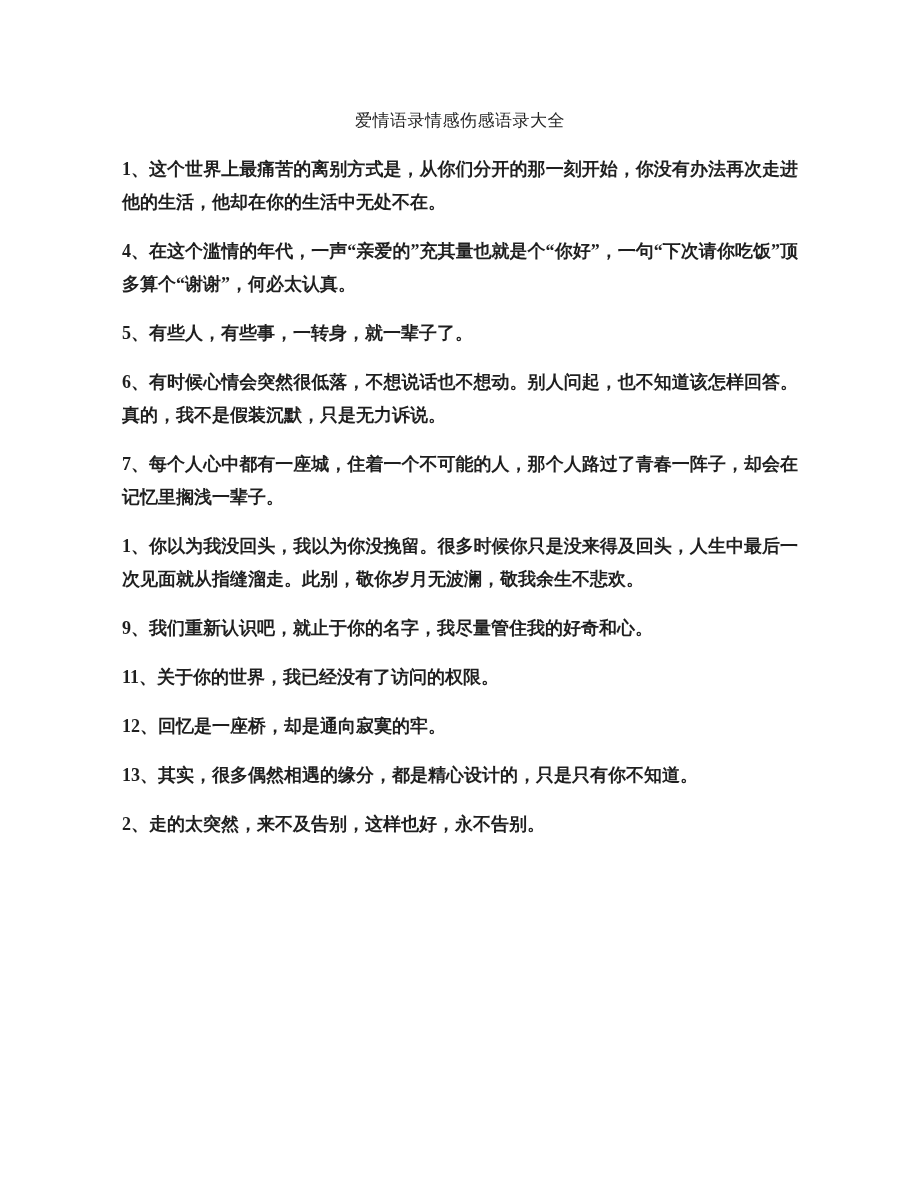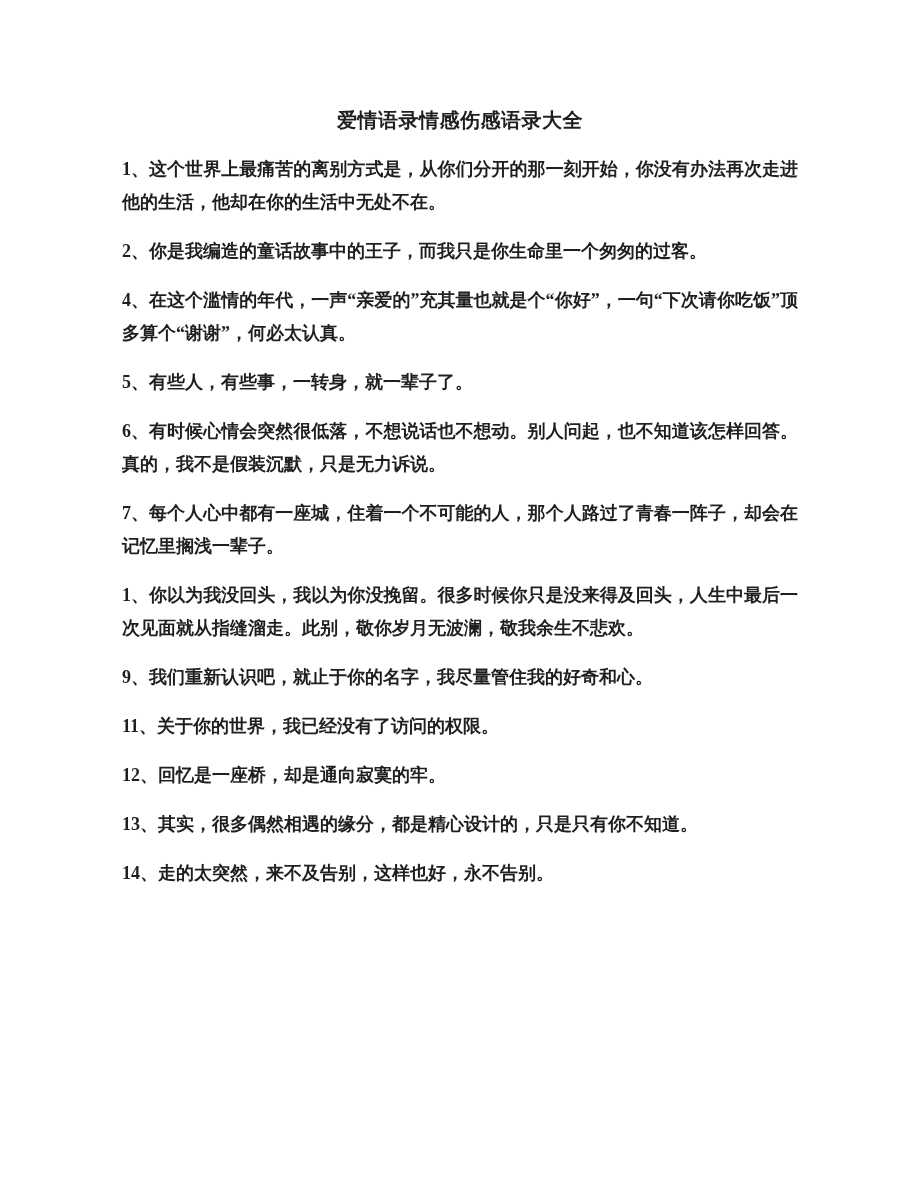--- a/index.html
+++ b/index.html
@@ -16,23 +16,23 @@
   }
   .page {
     box-sizing: border-box;
     width: 920px;
     height: 1191px;
     padding: 104px 122px 0 122px;
     background: #ffffff;
   }
   .doc-title {
     margin: 0 0 16px 0;
-    font-size: 20px;
+    font-size: 17px;
     line-height: 33px;
-    font-weight: bold;
+    font-weight: normal;
     text-align: center;
     letter-spacing: 0.5px;
   }
   .quote {
     margin: 0 0 16px 0;
     font-size: 18px;
     line-height: 33px;
     text-align: justify;
     text-justify: inter-ideograph;
     word-break: break-all;
@@ -40,24 +40,23 @@
     font-weight: bold;
   }
 </style>
 </head>
 <body>
 
 <div class="page">
   <h1 class="doc-title">爱情语录情感伤感语录大全</h1>
 
   <p class="quote">1、这个世界上最痛苦的离别方式是，从你们分开的那一刻开始，你没有办法再次走进他的生活，他却在你的生活中无处不在。</p>
-  <p class="quote">2、你是我编造的童话故事中的王子，而我只是你生命里一个匆匆的过客。</p>
   <p class="quote">4、在这个滥情的年代，一声“亲爱的”充其量也就是个“你好”，一句“下次请你吃饭”顶多算个“谢谢”，何必太认真。</p>
   <p class="quote">5、有些人，有些事，一转身，就一辈子了。</p>
   <p class="quote">6、有时候心情会突然很低落，不想说话也不想动。别人问起，也不知道该怎样回答。真的，我不是假装沉默，只是无力诉说。</p>
   <p class="quote">7、每个人心中都有一座城，住着一个不可能的人，那个人路过了青春一阵子，却会在记忆里搁浅一辈子。</p>
   <p class="quote">1、你以为我没回头，我以为你没挽留。很多时候你只是没来得及回头，人生中最后一次见面就从指缝溜走。此别，敬你岁月无波澜，敬我余生不悲欢。</p>
   <p class="quote">9、我们重新认识吧，就止于你的名字，我尽量管住我的好奇和心。</p>
   <p class="quote">11、关于你的世界，我已经没有了访问的权限。</p>
   <p class="quote">12、回忆是一座桥，却是通向寂寞的牢。</p>
   <p class="quote">13、其实，很多偶然相遇的缘分，都是精心设计的，只是只有你不知道。</p>
-  <p class="quote">14、走的太突然，来不及告别，这样也好，永不告别。</p>
+  <p class="quote">2、走的太突然，来不及告别，这样也好，永不告别。</p>
 </div>
 
 </body></html>

